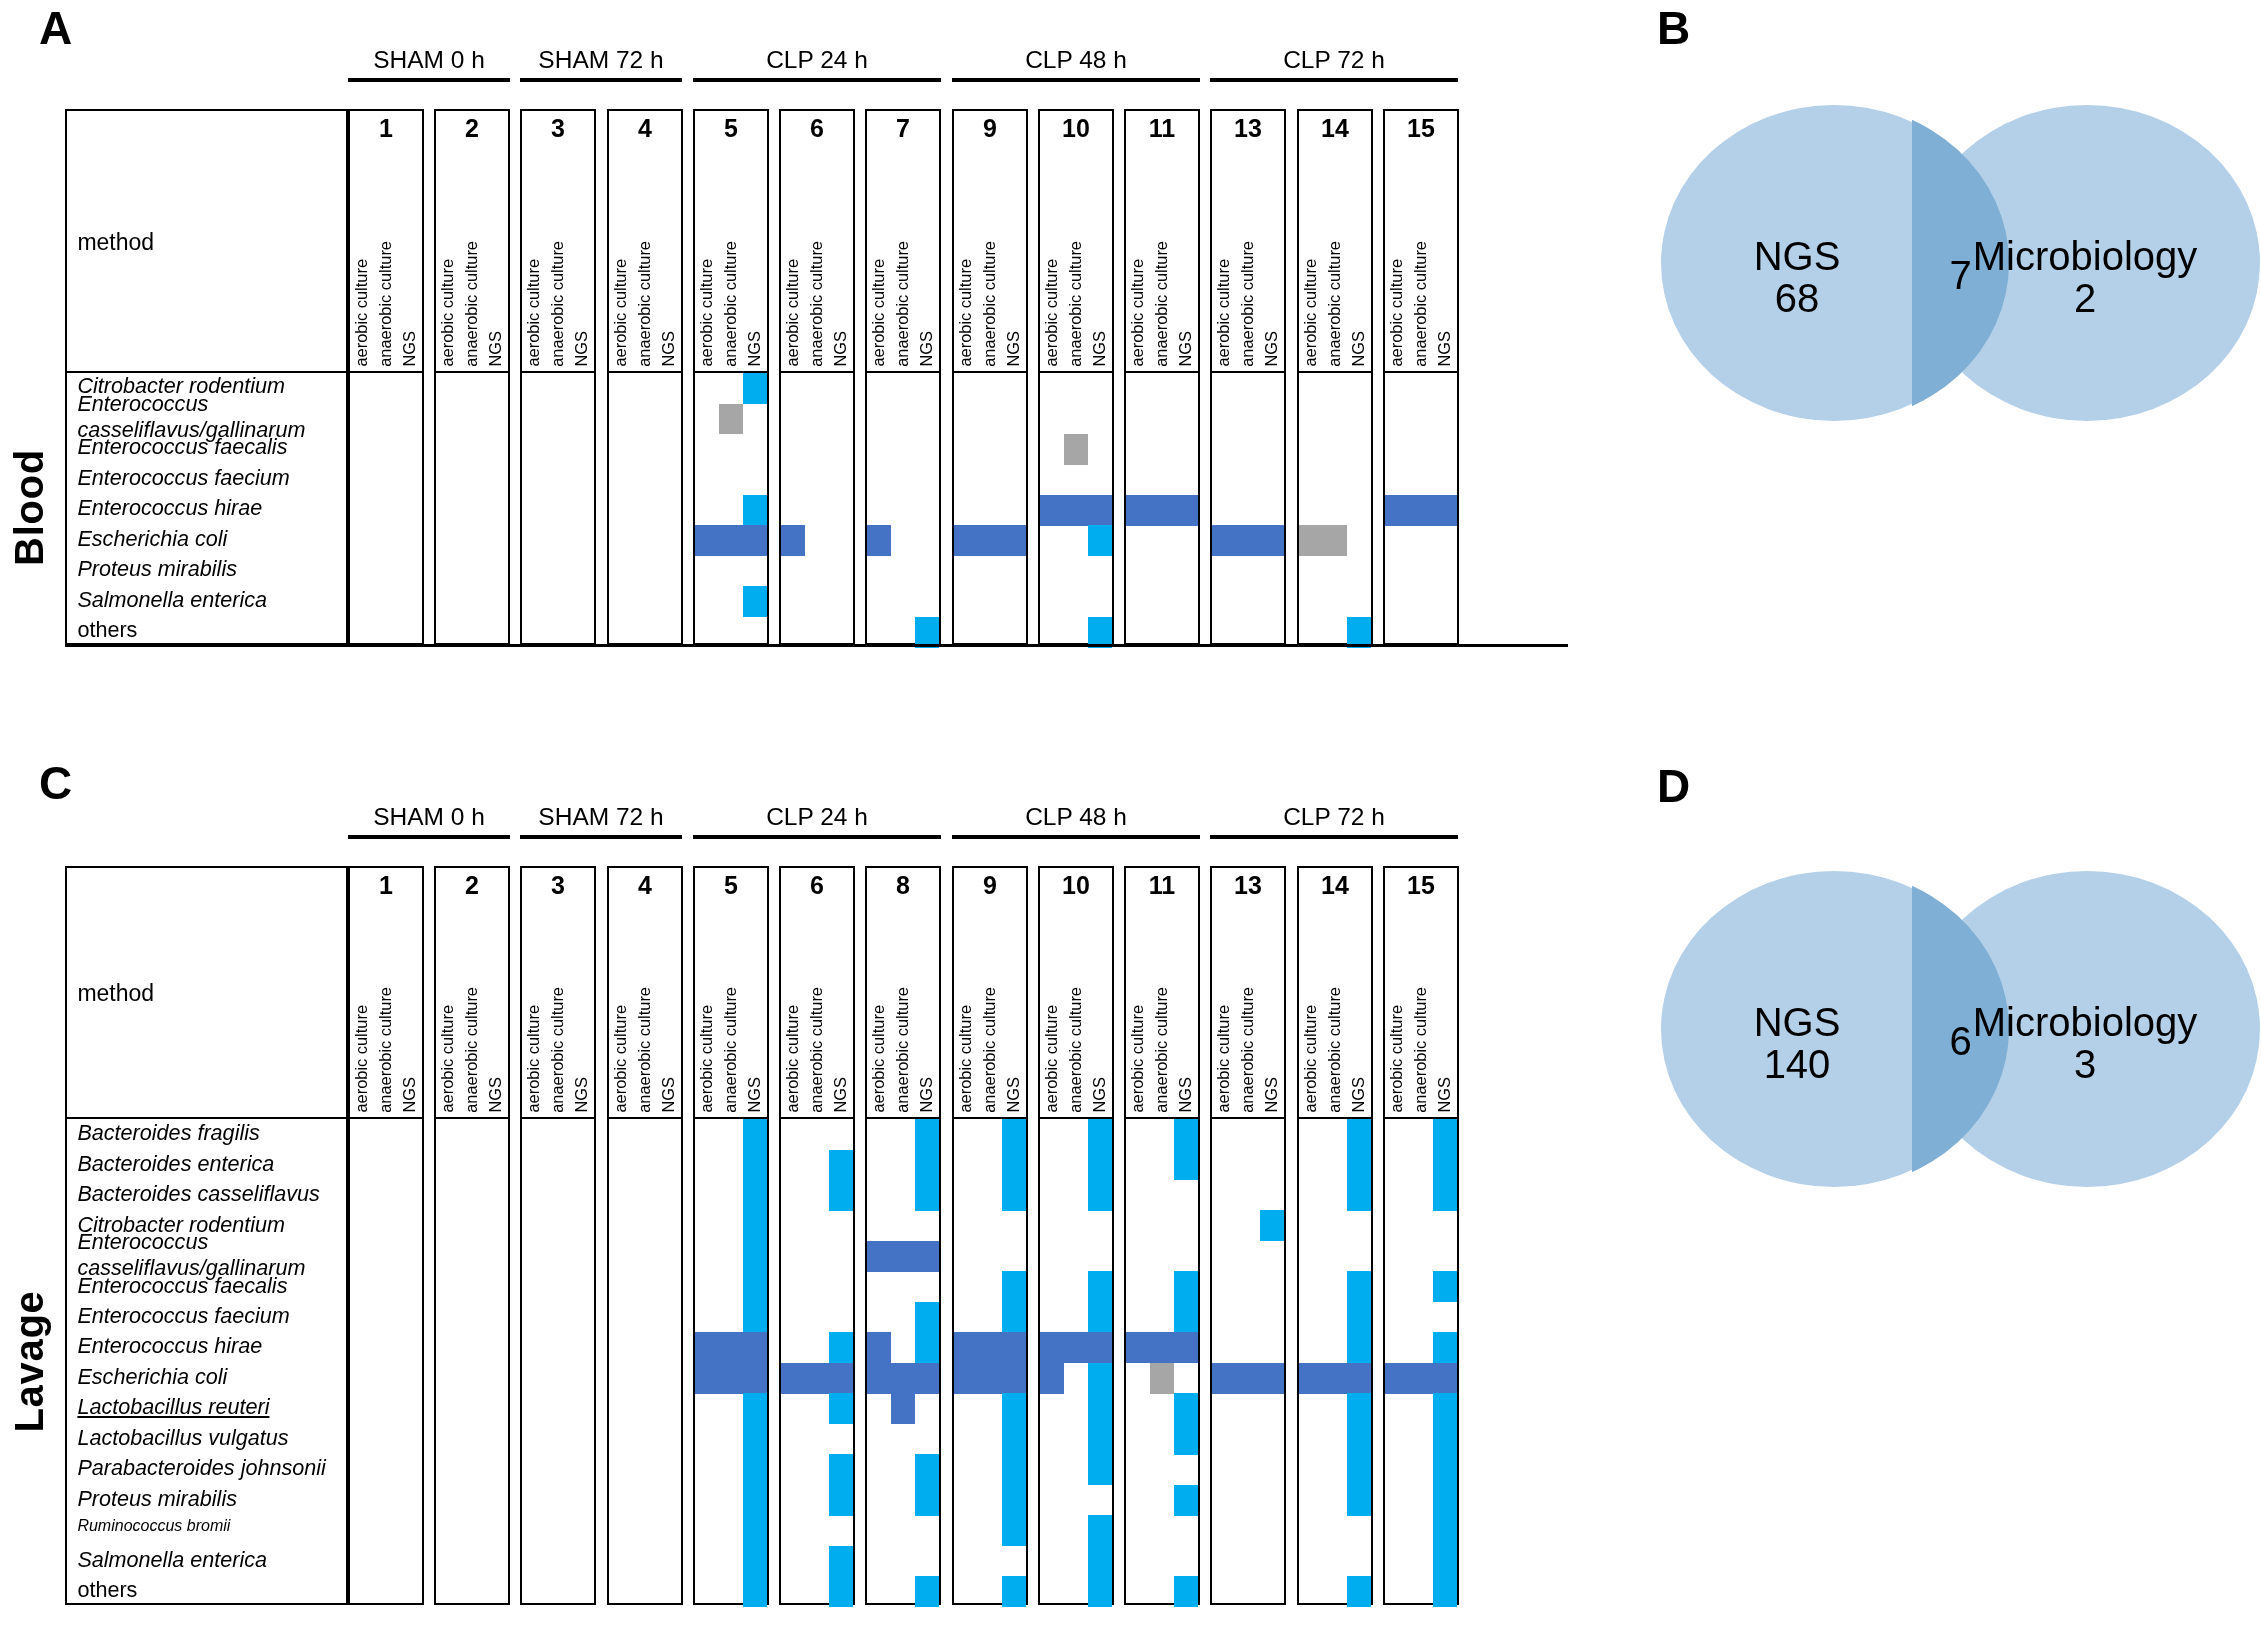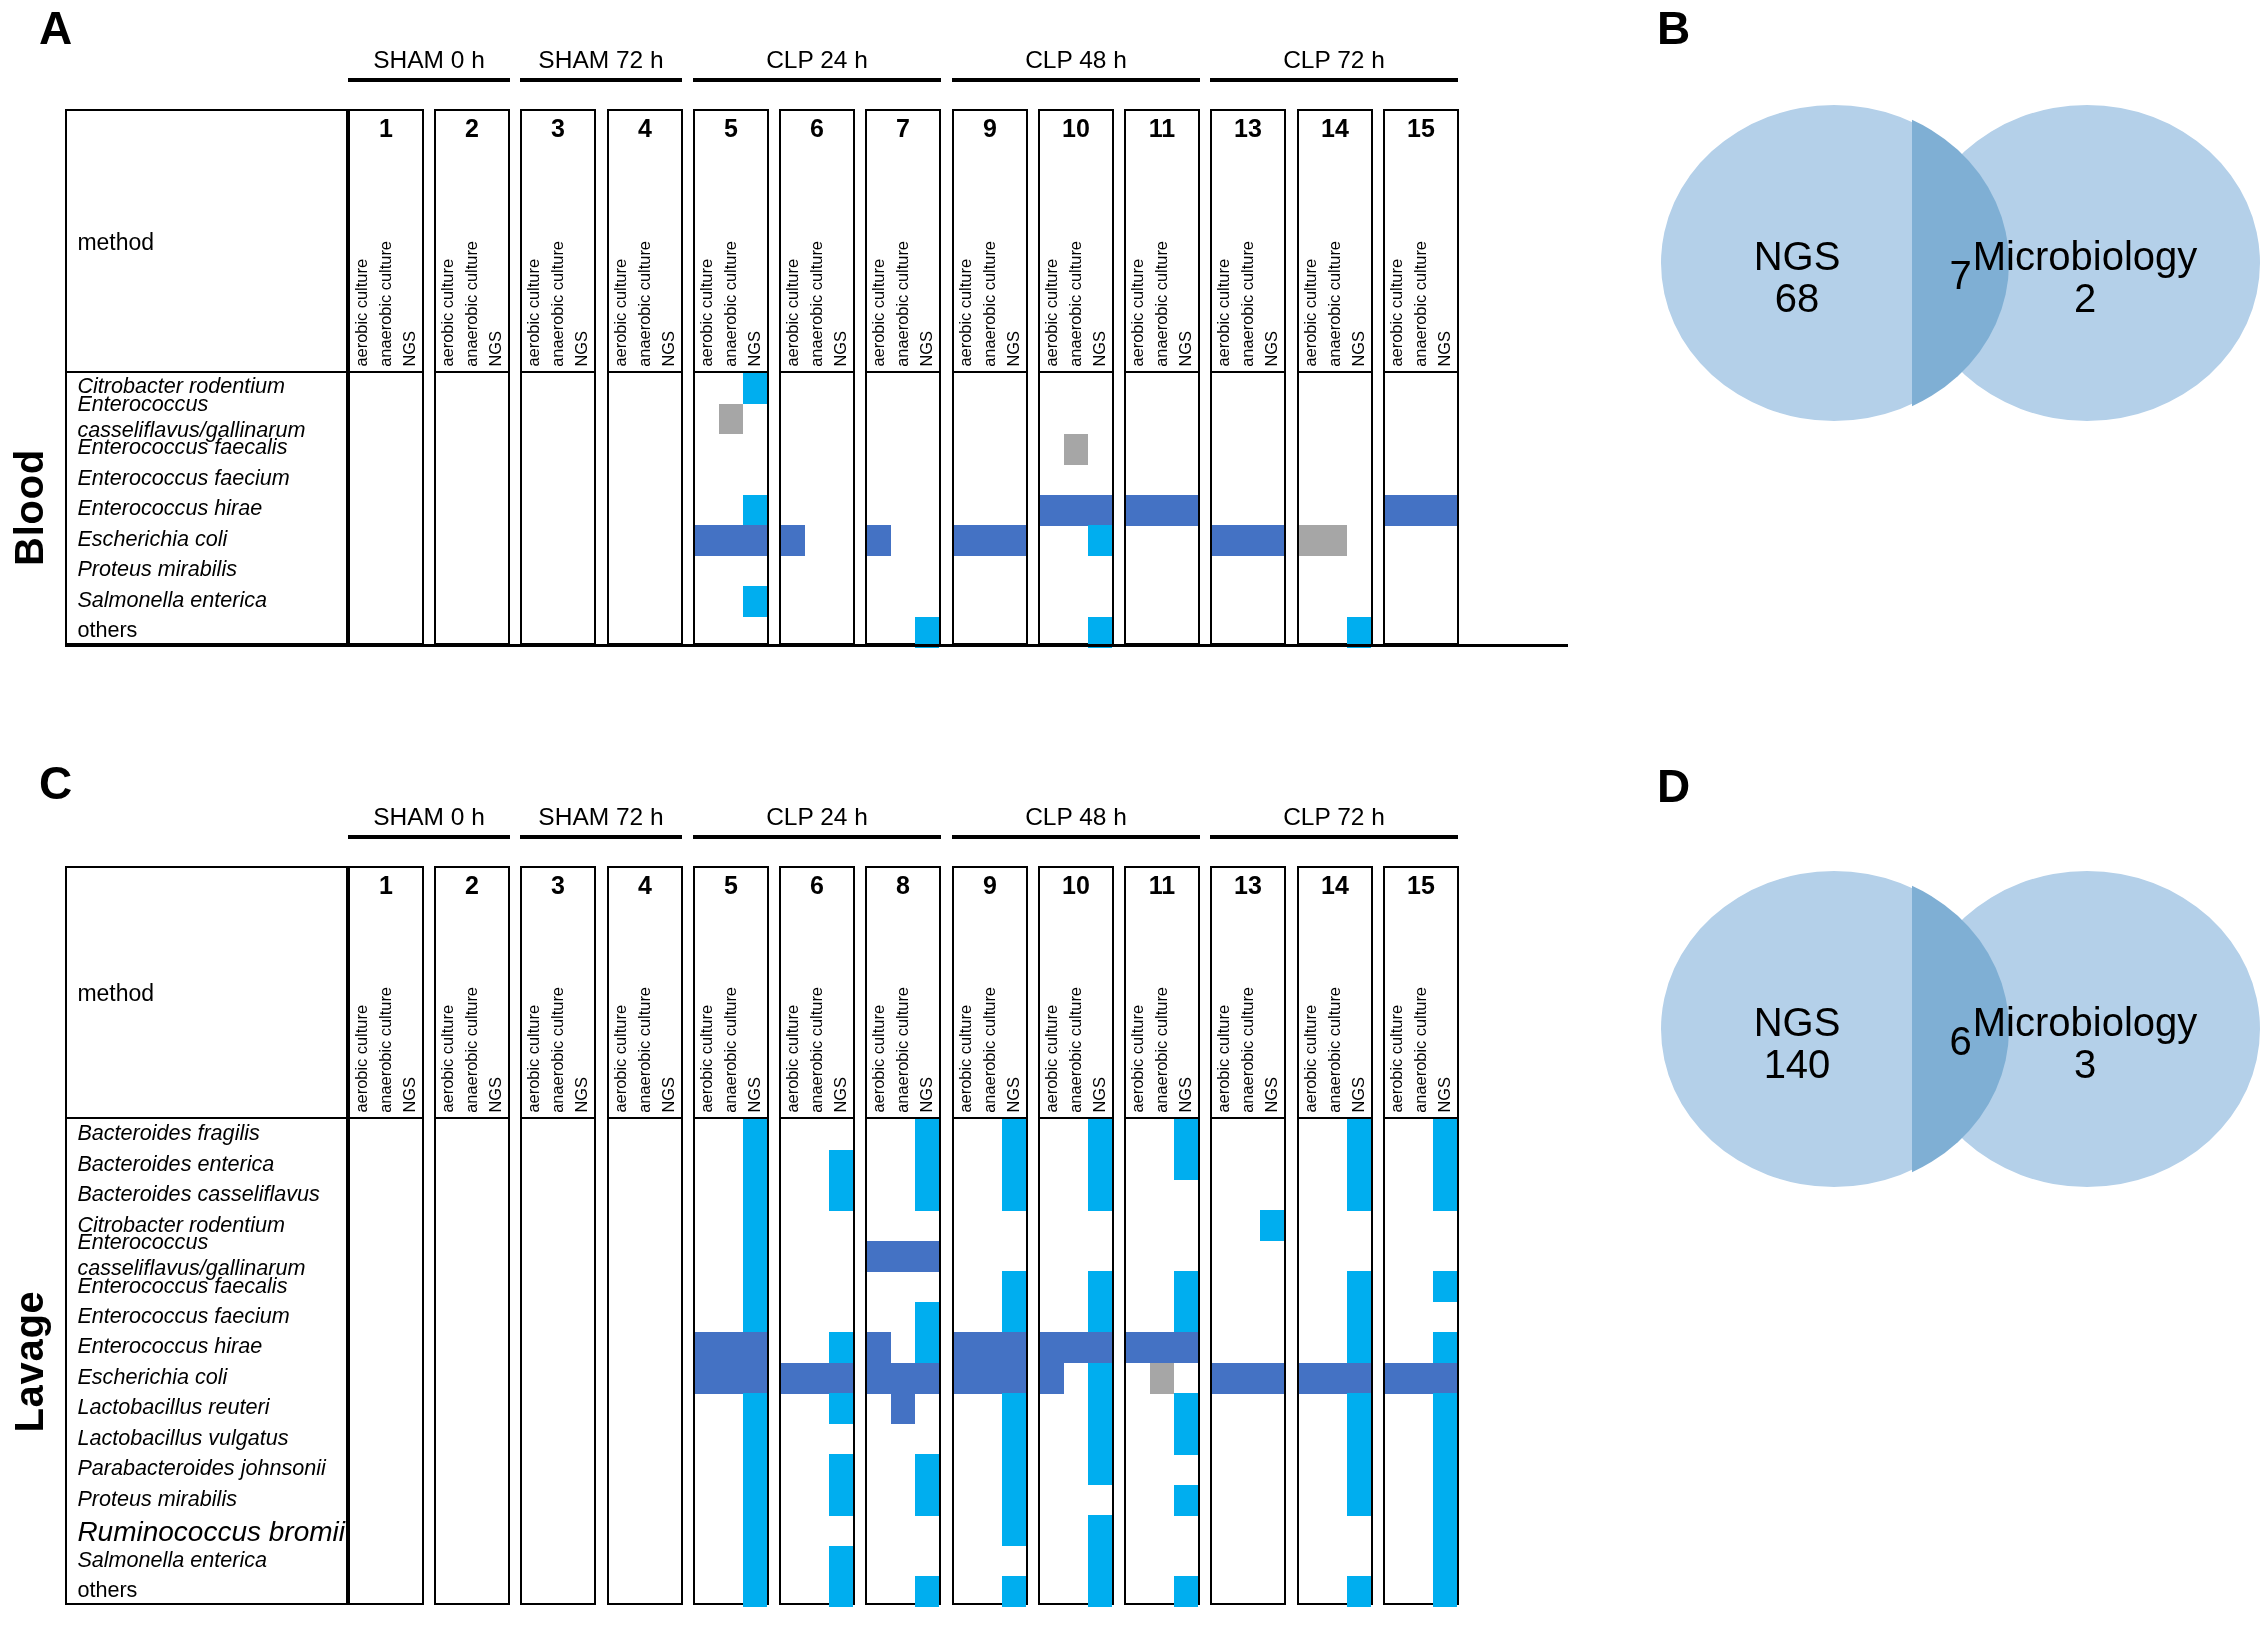--- a/index.html
+++ b/index.html
@@ -386,25 +386,25 @@
         <div class="species" style="top: 254px; font-size: 21.6px;">Bacteroides fragilis</div>
         <div class="species" style="top: 285px; font-size: 21.6px;">Bacteroides enterica</div>
         <div class="species" style="top: 315px; font-size: 21.6px;">Bacteroides casseliflavus</div>
         <div class="species" style="top: 346px; font-size: 21.6px;">Citrobacter rodentium</div>
         <div class="species" style="top: 363px; font-size: 21.6px;">Enterococcus</div>
         <div class="species" style="top: 389px; font-size: 21.6px;">casseliflavus/gallinarum</div>
         <div class="species" style="top: 407px; font-size: 21.6px;">Enterococcus faecalis</div>
         <div class="species" style="top: 437px; font-size: 21.6px;">Enterococcus faecium</div>
         <div class="species" style="top: 467px; font-size: 21.6px;">Enterococcus hirae</div>
         <div class="species" style="top: 498px; font-size: 21.6px;">Escherichia coli</div>
-        <div class="species" style="top: 528px; font-size: 21.6px;">Lactobacillus reuteri</div>
+        <div class="species" style="top: 528px; font-size: 21.6px; text-decoration: underline;">Lactobacillus reuteri</div>
         <div class="species" style="top: 559px; font-size: 21.6px;">Lactobacillus vulgatus</div>
         <div class="species" style="top: 589px; font-size: 21.6px;">Parabacteroides johnsonii</div>
         <div class="species" style="top: 620px; font-size: 21.6px;">Proteus mirabilis</div>
-        <div class="species" style="top: 650px; font-size: 28px;">Ruminococcus bromii</div>
+        <div class="species" style="top: 650px; font-size: 16px;">Ruminococcus bromii</div>
         <div class="species" style="top: 681px; font-size: 21.6px;">Salmonella enterica</div>
         <div class="species plain" style="top: 711px; font-size: 21.6px;">others</div>
       </div>
       <div class="colblock" style="left: 283px; width: 76px; height: 739px;">
         <div class="hdr" style="height: 251px;">
           <div class="animal-no">1</div>
           <div class="vlab" style="left: 3px;">aerobic culture</div>
           <div class="vlab" style="left: 27px;">anaerobic culture</div>
           <div class="vlab" style="left: 51px;">NGS</div>
         </div>

